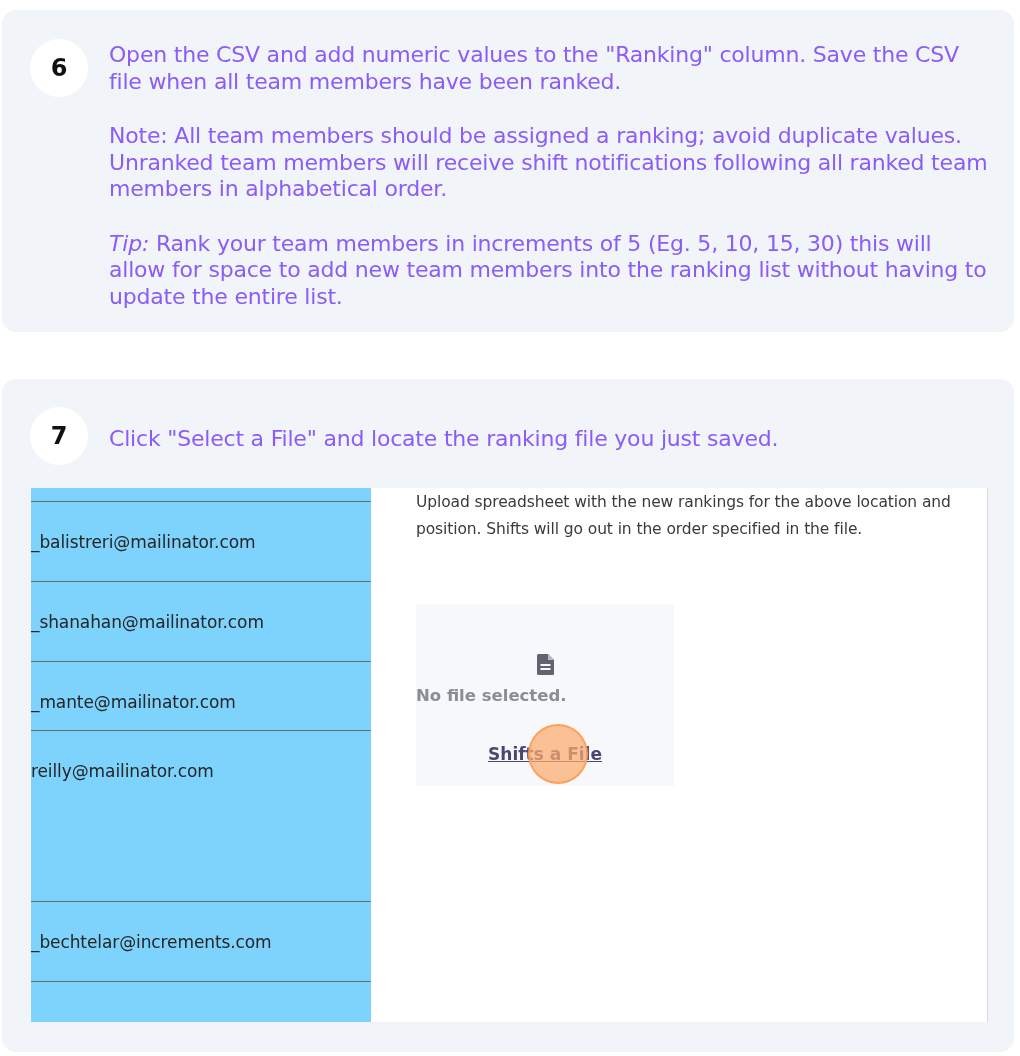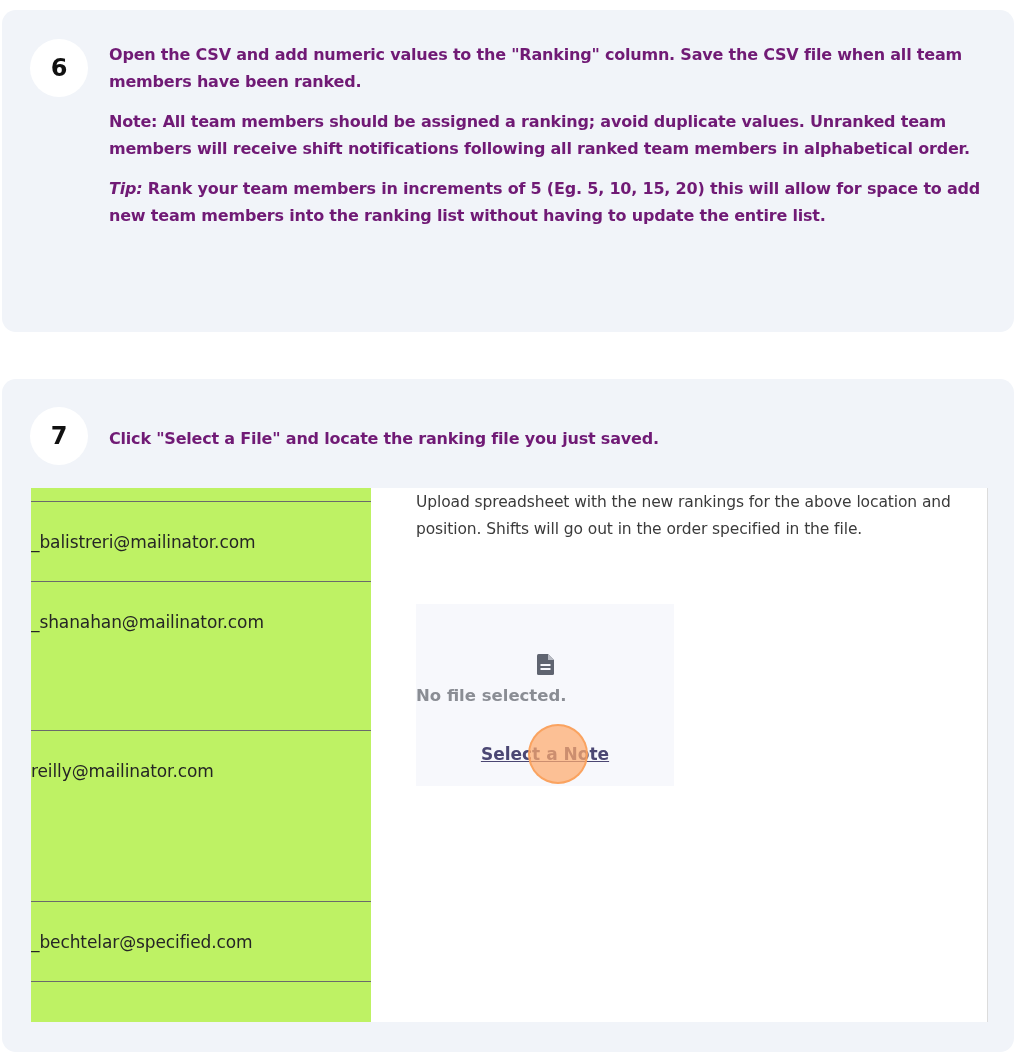--- a/index.html
+++ b/index.html
@@ -27,46 +27,45 @@
       font-size: 24px;
       color: #111;
     }
     .card-6 .step-badge { top: 29px; }
     .card-7 .step-badge { top: 28px; }
 
     .step-text {
       position: absolute;
       left: 107px;
       width: 880px;
-      font-size: 16px;
+      font-size: 22px;
       line-height: 26.5px;
-      color: #701a75;
+      color: #8b5cf6;
       letter-spacing: -0.2px;
-      font-weight: bold;
     }
     .card-6 .step-text { top: 32px; }
     .card-7 .step-text { top: 47px; }
-    .step-text p + p { margin-top: 14px; }
+    .step-text p + p { margin-top: 28px; }
     .step-text em { font-style: italic; }
 
     
     .shot {
       position: absolute;
       left: 29px;
       top: 109px;
       width: 957px;
       height: 534px;
       overflow: hidden;
       background: #ffffff;
     }
     .shot-left {
       position: absolute;
       left: 0; top: 0;
       width: 340px; height: 534px;
-      background: #bef264;
+      background: #7dd3fc;
     }
     .email-row {
       position: absolute;
       left: 0; width: 340px; height: 80px;
       border-top: 1px solid #6a6a6b;
       display: flex; align-items: center;
       font-family: "DejaVu Sans", sans-serif;
       font-size: 17px;
       color: #252525;
       white-space: nowrap;
@@ -128,47 +127,48 @@
     }
   </style>
 </head>
 <body>
 
 <div class="card card-6">
   <div class="step-badge">6</div>
   <div class="step-text">
     <p>Open the CSV and add numeric values to the "Ranking" column. Save the CSV file when all team members have been ranked.</p>
     <p>Note: All team members should be assigned a ranking; avoid duplicate values. Unranked team members will receive shift notifications following all ranked team members in alphabetical order.</p>
-    <p><em>Tip:</em><span> Rank your team members in increments of 5 (Eg. 5, 10, 15, 20) this will allow for space to add new team members into the ranking list without having to update the entire list.</span></p>
+    <p><em>Tip:</em><span> Rank your team members in increments of 5 (Eg. 5, 10, 15, 30) this will allow for space to add new team members into the ranking list without having to update the entire list.</span></p>
   </div>
 </div>
 
 <div class="card card-7">
   <div class="step-badge">7</div>
   <div class="step-text">Click "Select a File" and locate the ranking file you just saved.</div>
 
   <div class="shot">
     <div class="shot-left">
       <div class="email-row" style="top:13px;">_balistreri@mailinator.com</div>
       <div class="email-row" style="top:93px;">_shanahan@mailinator.com</div>
+      <div class="email-row" style="top:173px;">_mante@mailinator.com</div>
       <div class="email-row" style="top:242px;">reilly@mailinator.com</div>
-      <div class="email-row" style="top:413px;">_bechtelar@specified.com</div>
+      <div class="email-row" style="top:413px;">_bechtelar@increments.com</div>
       <div class="email-row" style="top:493px; align-items:flex-end; padding-bottom:0;">
         
       </div>
     </div>
 
     <div class="shot-right">
       <div class="upload-desc">Upload spreadsheet with the new rankings for the above location and position. Shifts will go out in the order specified in the file.</div>
       <div class="dropzone">
         <svg class="file-icon" viewBox="0 0 17 21">
           <path d="M0 1.5 Q0 0 1.5 0 H11 L17 6 V19.5 Q17 21 15.5 21 H1.5 Q0 21 0 19.5 Z" fill="#5f6470"></path>
           <path d="M11 0 V6 H17 Z" fill="#b9bcc4"></path>
           <rect x="3.5" y="10" width="10" height="2" fill="#f7f8fc"></rect>
           <rect x="3.5" y="14" width="10" height="2" fill="#f7f8fc"></rect>
         </svg>
         <div class="no-file">No file selected.</div>
-        <div class="select-file">Select a Note</div>
+        <div class="select-file">Shifts a File</div>
         <div class="click-marker"></div>
       </div>
     </div>
   </div>
 </div>
 
 </body></html>

